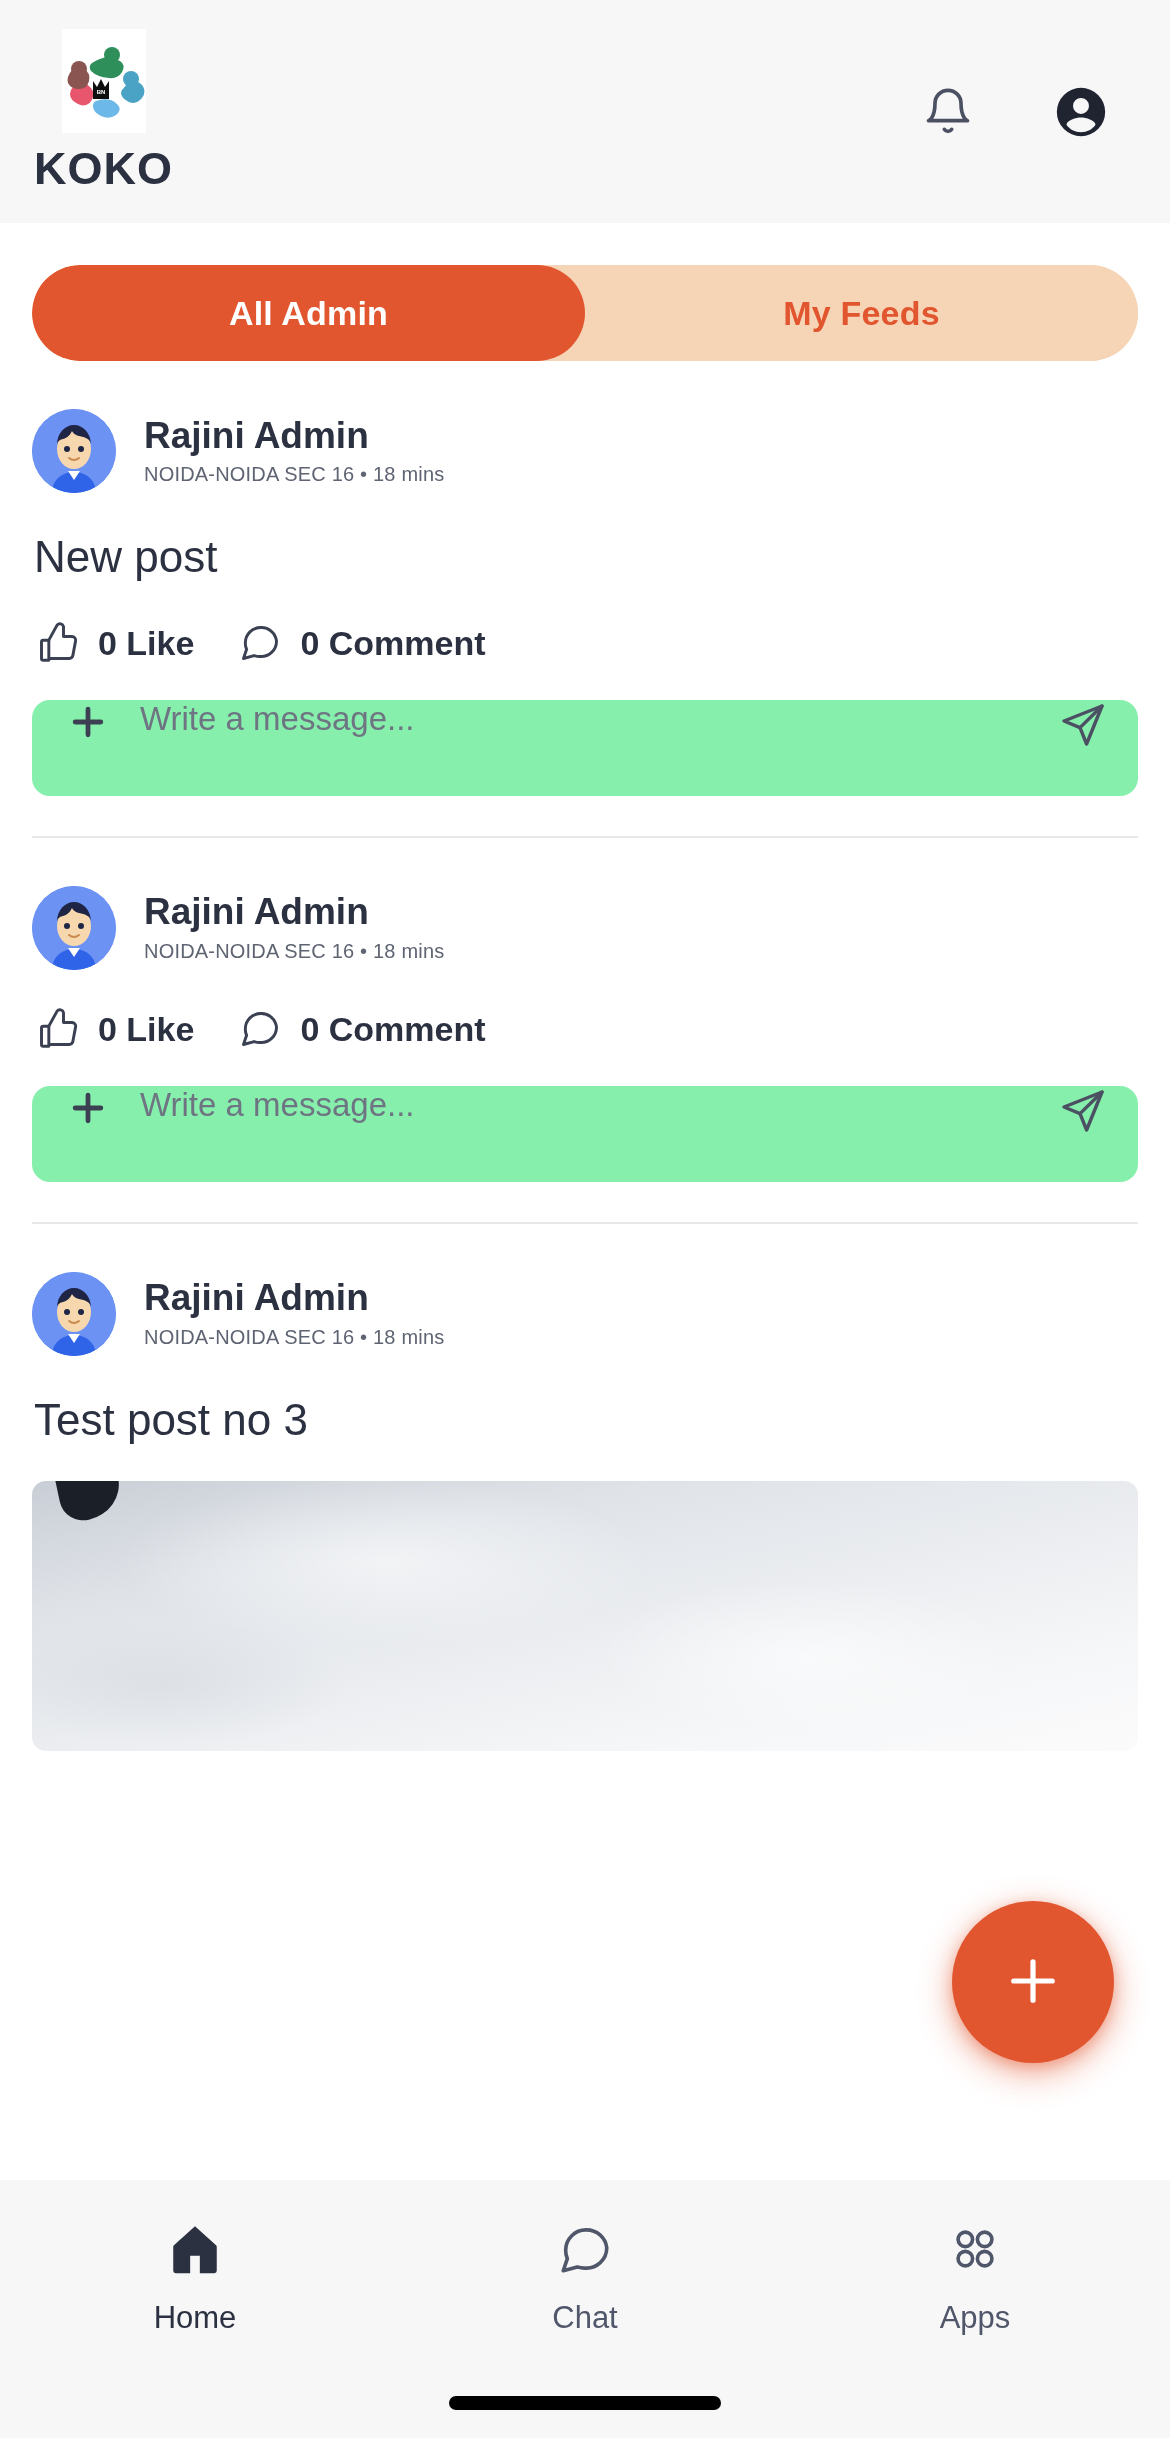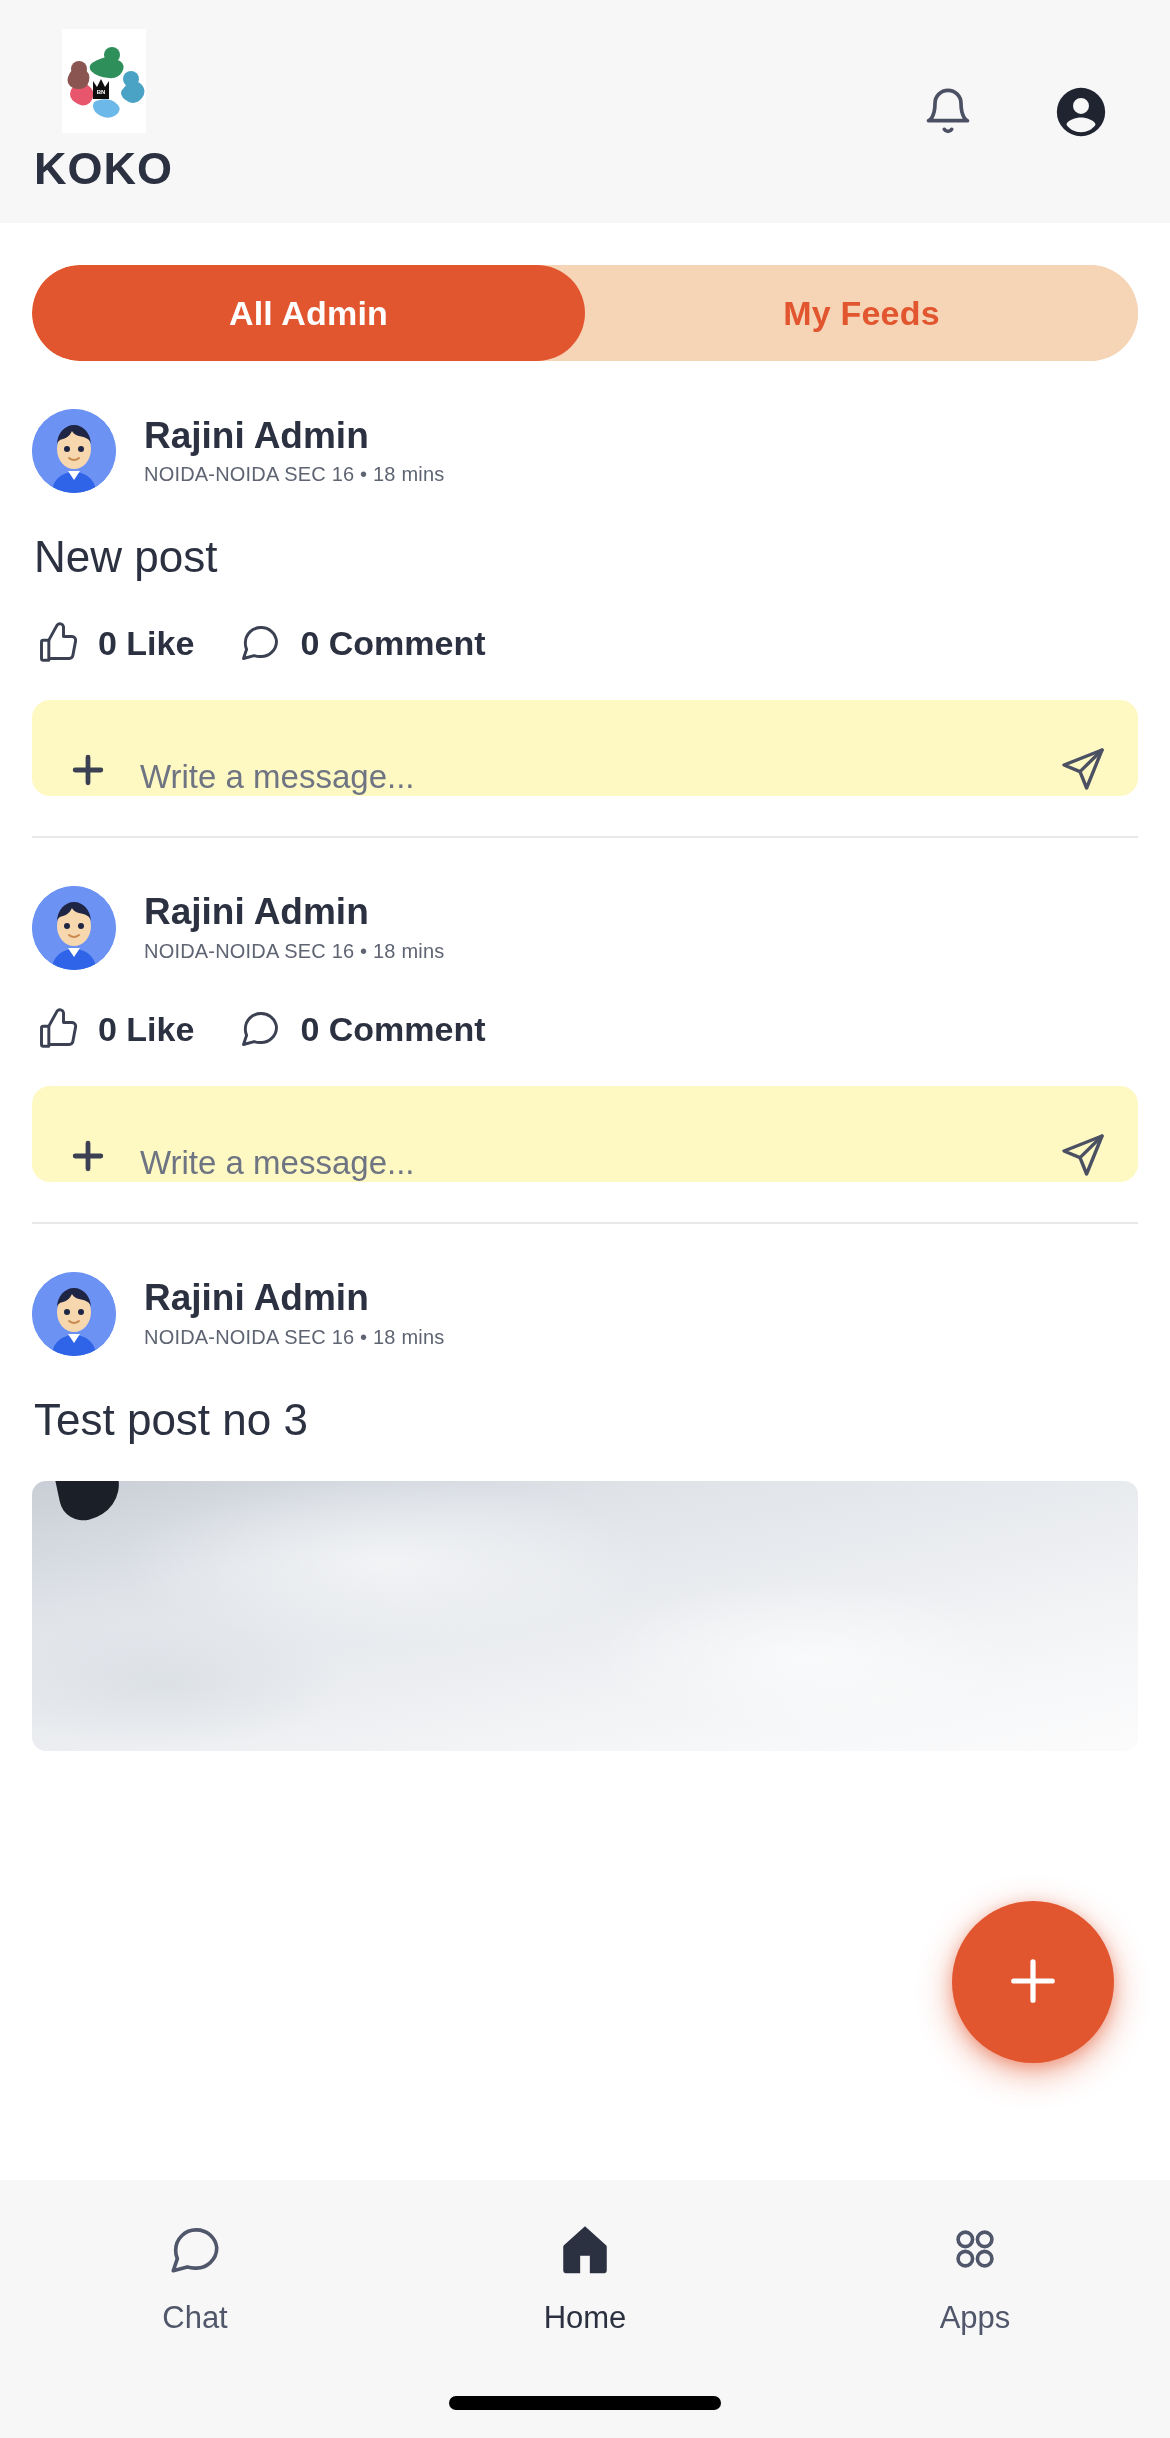--- a/index.html
+++ b/index.html
@@ -146,24 +146,24 @@
   }
   .action-label {
     font-size: 34px;
     font-weight: 700;
     color: #2b3140;
   }
 
   .composer {
     margin-top: 32px;
     height: 96px;
-    background: #fef9c3;
+    background: #86efac;
     border-radius: 18px;
     display: flex;
-    align-items: flex-end;
+    align-items: flex-start;
     padding: 0 30px 0 34px;
     gap: 30px;
   }
   .composer-input {
     flex: 1;
     font-size: 33px;
     color: #6e7482;
     border: none;
     outline: none;
     background: transparent;
@@ -481,36 +481,36 @@
 <button class="fab">
   <span>
     <svg width="66" height="66" viewBox="0 0 24 24" fill="none" stroke="#ffffff" stroke-width="1.9" stroke-linecap="round">
       <path d="M12 5v14M5 12h14"></path>
     </svg>
   </span>
 </button>
 
 <div class="bottom-nav">
 
+  <div class="nav-item active">
+    <span>
+      <svg width="58" height="58" viewBox="0 0 24 24" fill="#2b3140">
+        <path d="M12 2.6 3.4 10.3a1 1 0 0 0-.4.8V21a1 1 0 0 0 1 1h6v-7.2h4V22h6a1 1 0 0 0 1-1v-9.9a1 1 0 0 0-.4-.8z"></path>
+      </svg>
+    </span>
+    <span class="nav-label">Home</span>
+  </div>
+
   <div class="nav-item">
     <span>
       <svg width="58" height="58" viewBox="0 0 24 24" fill="none" stroke="#51576a" stroke-width="1.5" stroke-linecap="round" stroke-linejoin="round">
         <path d="M21 11.5a8.4 8.4 0 0 1-9 8.4 9.6 9.6 0 0 1-3.2-.5L3 21l1.7-5a8.2 8.2 0 0 1-.7-3.5 8.4 8.4 0 0 1 8.6-8.4A8.4 8.4 0 0 1 21 11.5z"></path>
       </svg>
     </span>
     <span class="nav-label">Chat</span>
-  </div>
-
-  <div class="nav-item active">
-    <span>
-      <svg width="58" height="58" viewBox="0 0 24 24" fill="#2b3140">
-        <path d="M12 2.6 3.4 10.3a1 1 0 0 0-.4.8V21a1 1 0 0 0 1 1h6v-7.2h4V22h6a1 1 0 0 0 1-1v-9.9a1 1 0 0 0-.4-.8z"></path>
-      </svg>
-    </span>
-    <span class="nav-label">Home</span>
   </div>
 
   <div class="nav-item">
     <span>
       <svg width="58" height="58" viewBox="0 0 24 24" fill="none" stroke="#51576a" stroke-width="1.5">
         <circle cx="8" cy="8" r="3"></circle>
         <circle cx="16" cy="8" r="3"></circle>
         <circle cx="8" cy="16" r="3"></circle>
         <circle cx="16" cy="16" r="3"></circle>
       </svg>

